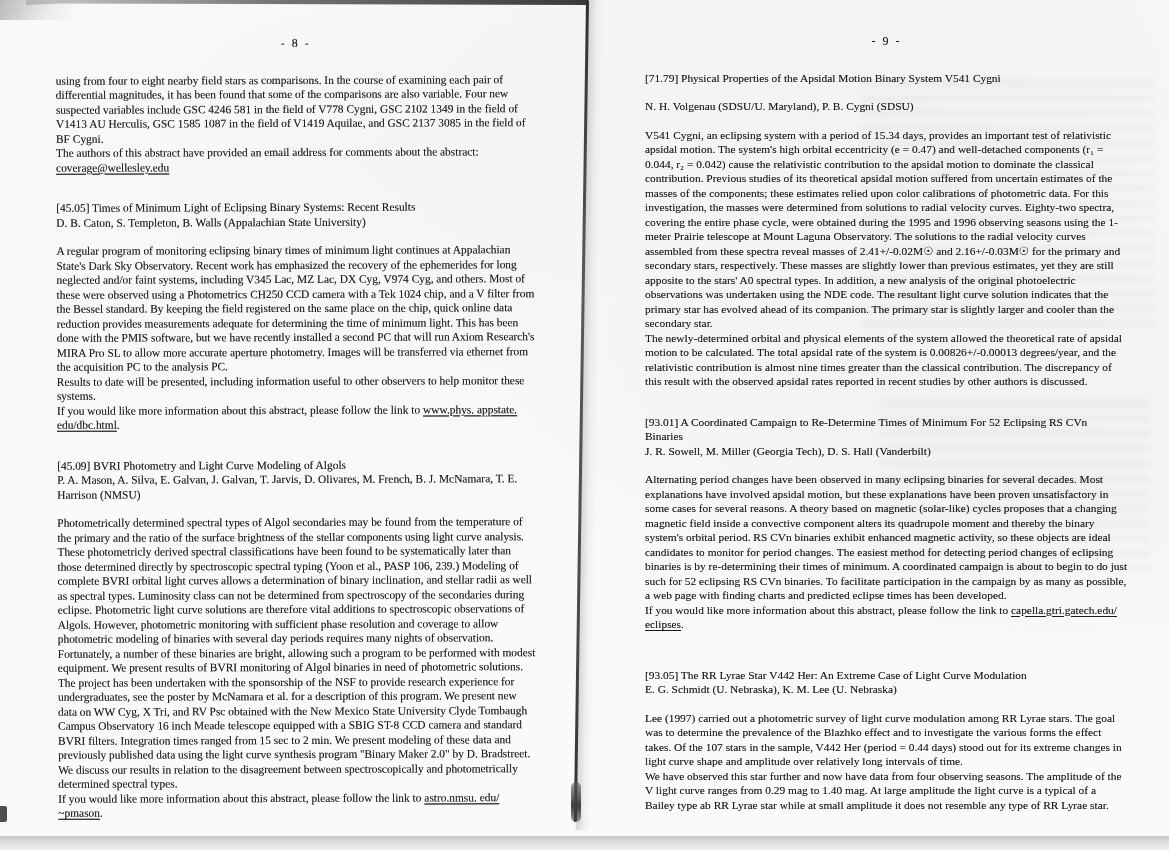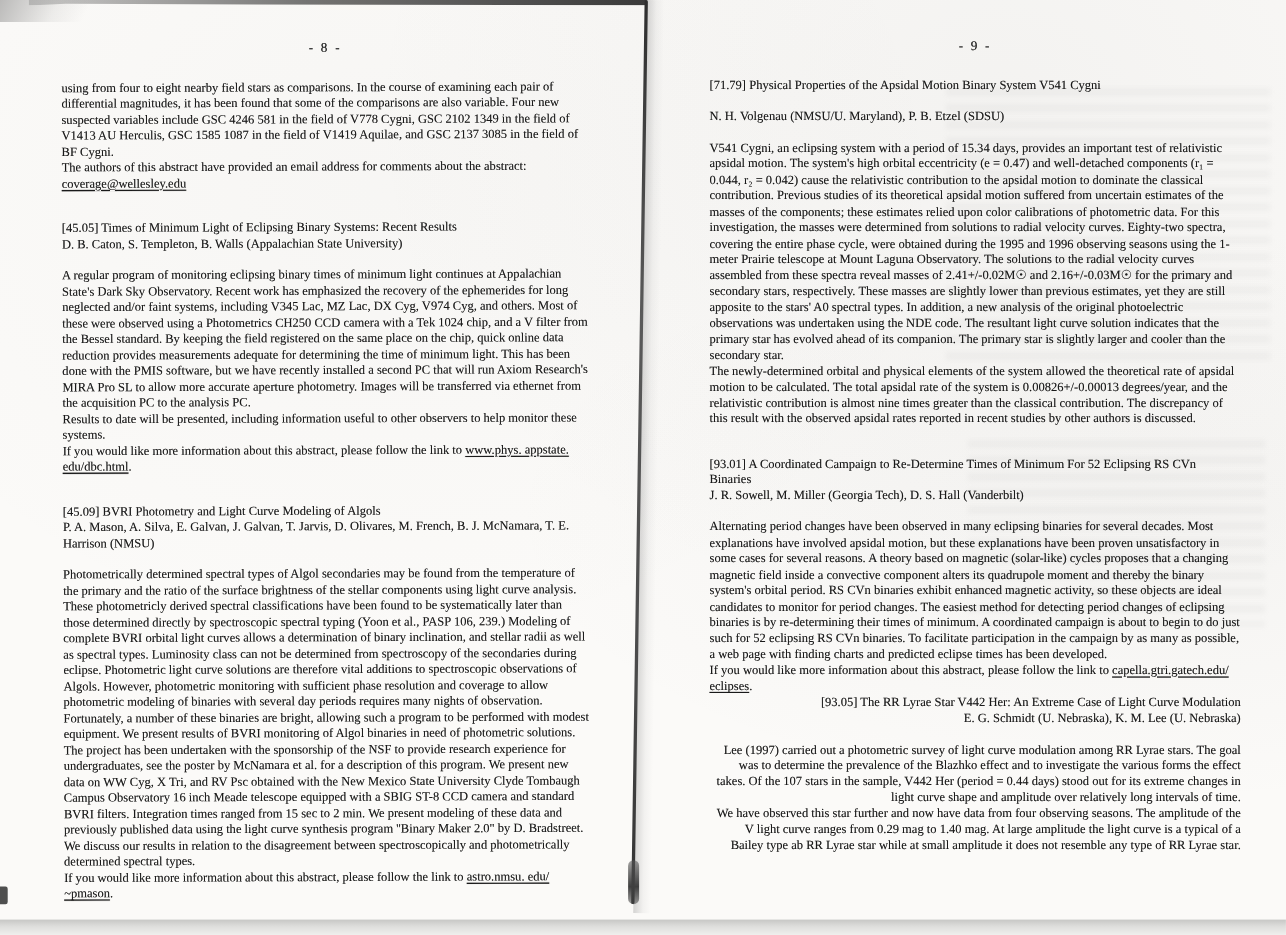--- a/index.html
+++ b/index.html
@@ -58,21 +58,21 @@
   .page{
     position:absolute;color:#1a1a1a;font-size:11.4px;line-height:14.5px;
     text-shadow:0 0 .5px rgba(20,20,20,0.45);
     text-align:left;
   }
   .page-left{left:57px;top:36px;width:480px;transform:rotate(-0.2deg);}
   .page-right{left:645px;top:34px;width:483px;}
   .pagenum{text-align:center;letter-spacing:2px;margin:0 0 22px 0;font-size:12px;}
   p{margin:0;}
   .sect{margin-top:26px;}
-  .sect-lg{text-align:right;}
+  .sect-lg{margin-top:36px;}
   .after-head{margin-top:14px;}
   .u{text-decoration:underline;text-underline-offset:2px;}
 </style>
 </head>
 <body>
 
 <div class="scan">
 
   <div class="top-edge"></div>
   <div class="corner-smudge"></div>
@@ -106,21 +106,21 @@
       <p class="after-head">Photometrically determined spectral types of Algol secondaries may be found from the temperature of the primary and the ratio of the surface brightness of the stellar components using light curve analysis. These photometricly derived spectral classifications have been found to be systematically later than those determined directly by spectroscopic spectral typing (Yoon et al., PASP 106, 239.) Modeling of complete BVRI orbital light curves allows a determination of binary inclination, and stellar radii as well as spectral types. Luminosity class can not be determined from spectroscopy of the secondaries during eclipse. Photometric light curve solutions are therefore vital additions to spectroscopic observations of Algols. However, photometric monitoring with sufficient phase resolution and coverage to allow photometric modeling of binaries with several day periods requires many nights of observation. Fortunately, a number of these binaries are bright, allowing such a program to be performed with modest equipment. We present results of BVRI monitoring of Algol binaries in need of photometric solutions. The project has been undertaken with the sponsorship of the NSF to provide research experience for undergraduates, see the poster by McNamara et al. for a description of this program. We present new data on WW Cyg, X Tri, and RV Psc obtained with the New Mexico State University Clyde Tombaugh Campus Observatory 16 inch Meade telescope equipped with a SBIG ST-8 CCD camera and standard BVRI filters. Integration times ranged from 15 sec to 2 min. We present modeling of these data and previously published data using the light curve synthesis program ''Binary Maker 2.0" by D. Bradstreet. We discuss our results in relation to the disagreement between spectroscopically and photometrically determined spectral types.</p>
       <p><span>If you would like more information about this abstract, please follow the link to </span><span class="u">astro.nmsu. edu/ ~pmason</span><span>.</span></p>
     </section>
   </div>
 
   <div class="page page-right">
     <p class="pagenum">- 9 -</p>
 
     <section>
       <p>[71.79] Physical Properties of the Apsidal Motion Binary System V541 Cygni</p>
-      <p class="after-head">N. H. Volgenau (NMSU/U. Maryland), P. B. Etzel (SDSU)</p>
+      <p class="after-head">N. H. Volgenau (SDSU/U. Maryland), P. B. Cygni (SDSU)</p>
       <p class="after-head">V541 Cygni, an eclipsing system with a period of 15.34 days, provides an important test of relativistic apsidal motion. The system's high orbital eccentricity (e = 0.47) and well-detached components (r₁ = 0.044, r₂ = 0.042) cause the relativistic contribution to the apsidal motion to dominate the classical contribution. Previous studies of its theoretical apsidal motion suffered from uncertain estimates of the masses of the components; these estimates relied upon color calibrations of photometric data. For this investigation, the masses were determined from solutions to radial velocity curves. Eighty-two spectra, covering the entire phase cycle, were obtained during the 1995 and 1996 observing seasons using the 1-meter Prairie telescope at Mount Laguna Observatory. The solutions to the radial velocity curves assembled from these spectra reveal masses of 2.41+/-0.02M☉ and 2.16+/-0.03M☉ for the primary and secondary stars, respectively. These masses are slightly lower than previous estimates, yet they are still apposite to the stars' A0 spectral types. In addition, a new analysis of the original photoelectric observations was undertaken using the NDE code. The resultant light curve solution indicates that the primary star has evolved ahead of its companion. The primary star is slightly larger and cooler than the secondary star.</p>
       <p>The newly-determined orbital and physical elements of the system allowed the theoretical rate of apsidal motion to be calculated. The total apsidal rate of the system is 0.00826+/-0.00013 degrees/year, and the relativistic contribution is almost nine times greater than the classical contribution. The discrepancy of this result with the observed apsidal rates reported in recent studies by other authors is discussed.</p>
     </section>
 
     <section class="sect">
       <p>[93.01] A Coordinated Campaign to Re-Determine Times of Minimum For 52 Eclipsing RS CVn Binaries</p>
       <p>J. R. Sowell, M. Miller (Georgia Tech), D. S. Hall (Vanderbilt)</p>
       <p class="after-head">Alternating period changes have been observed in many eclipsing binaries for several decades. Most explanations have involved apsidal motion, but these explanations have been proven unsatisfactory in some cases for several reasons. A theory based on magnetic (solar-like) cycles proposes that a changing magnetic field inside a convective component alters its quadrupole moment and thereby the binary system's orbital period. RS CVn binaries exhibit enhanced magnetic activity, so these objects are ideal candidates to monitor for period changes. The easiest method for detecting period changes of eclipsing binaries is by re-determining their times of minimum. A coordinated campaign is about to begin to do just such for 52 eclipsing RS CVn binaries. To facilitate participation in the campaign by as many as possible, a web page with finding charts and predicted eclipse times has been developed.</p>
       <p><span>If you would like more information about this abstract, please follow the link to </span><span class="u">capella.gtri.gatech.edu/ eclipses</span><span>.</span></p>
     </section>

